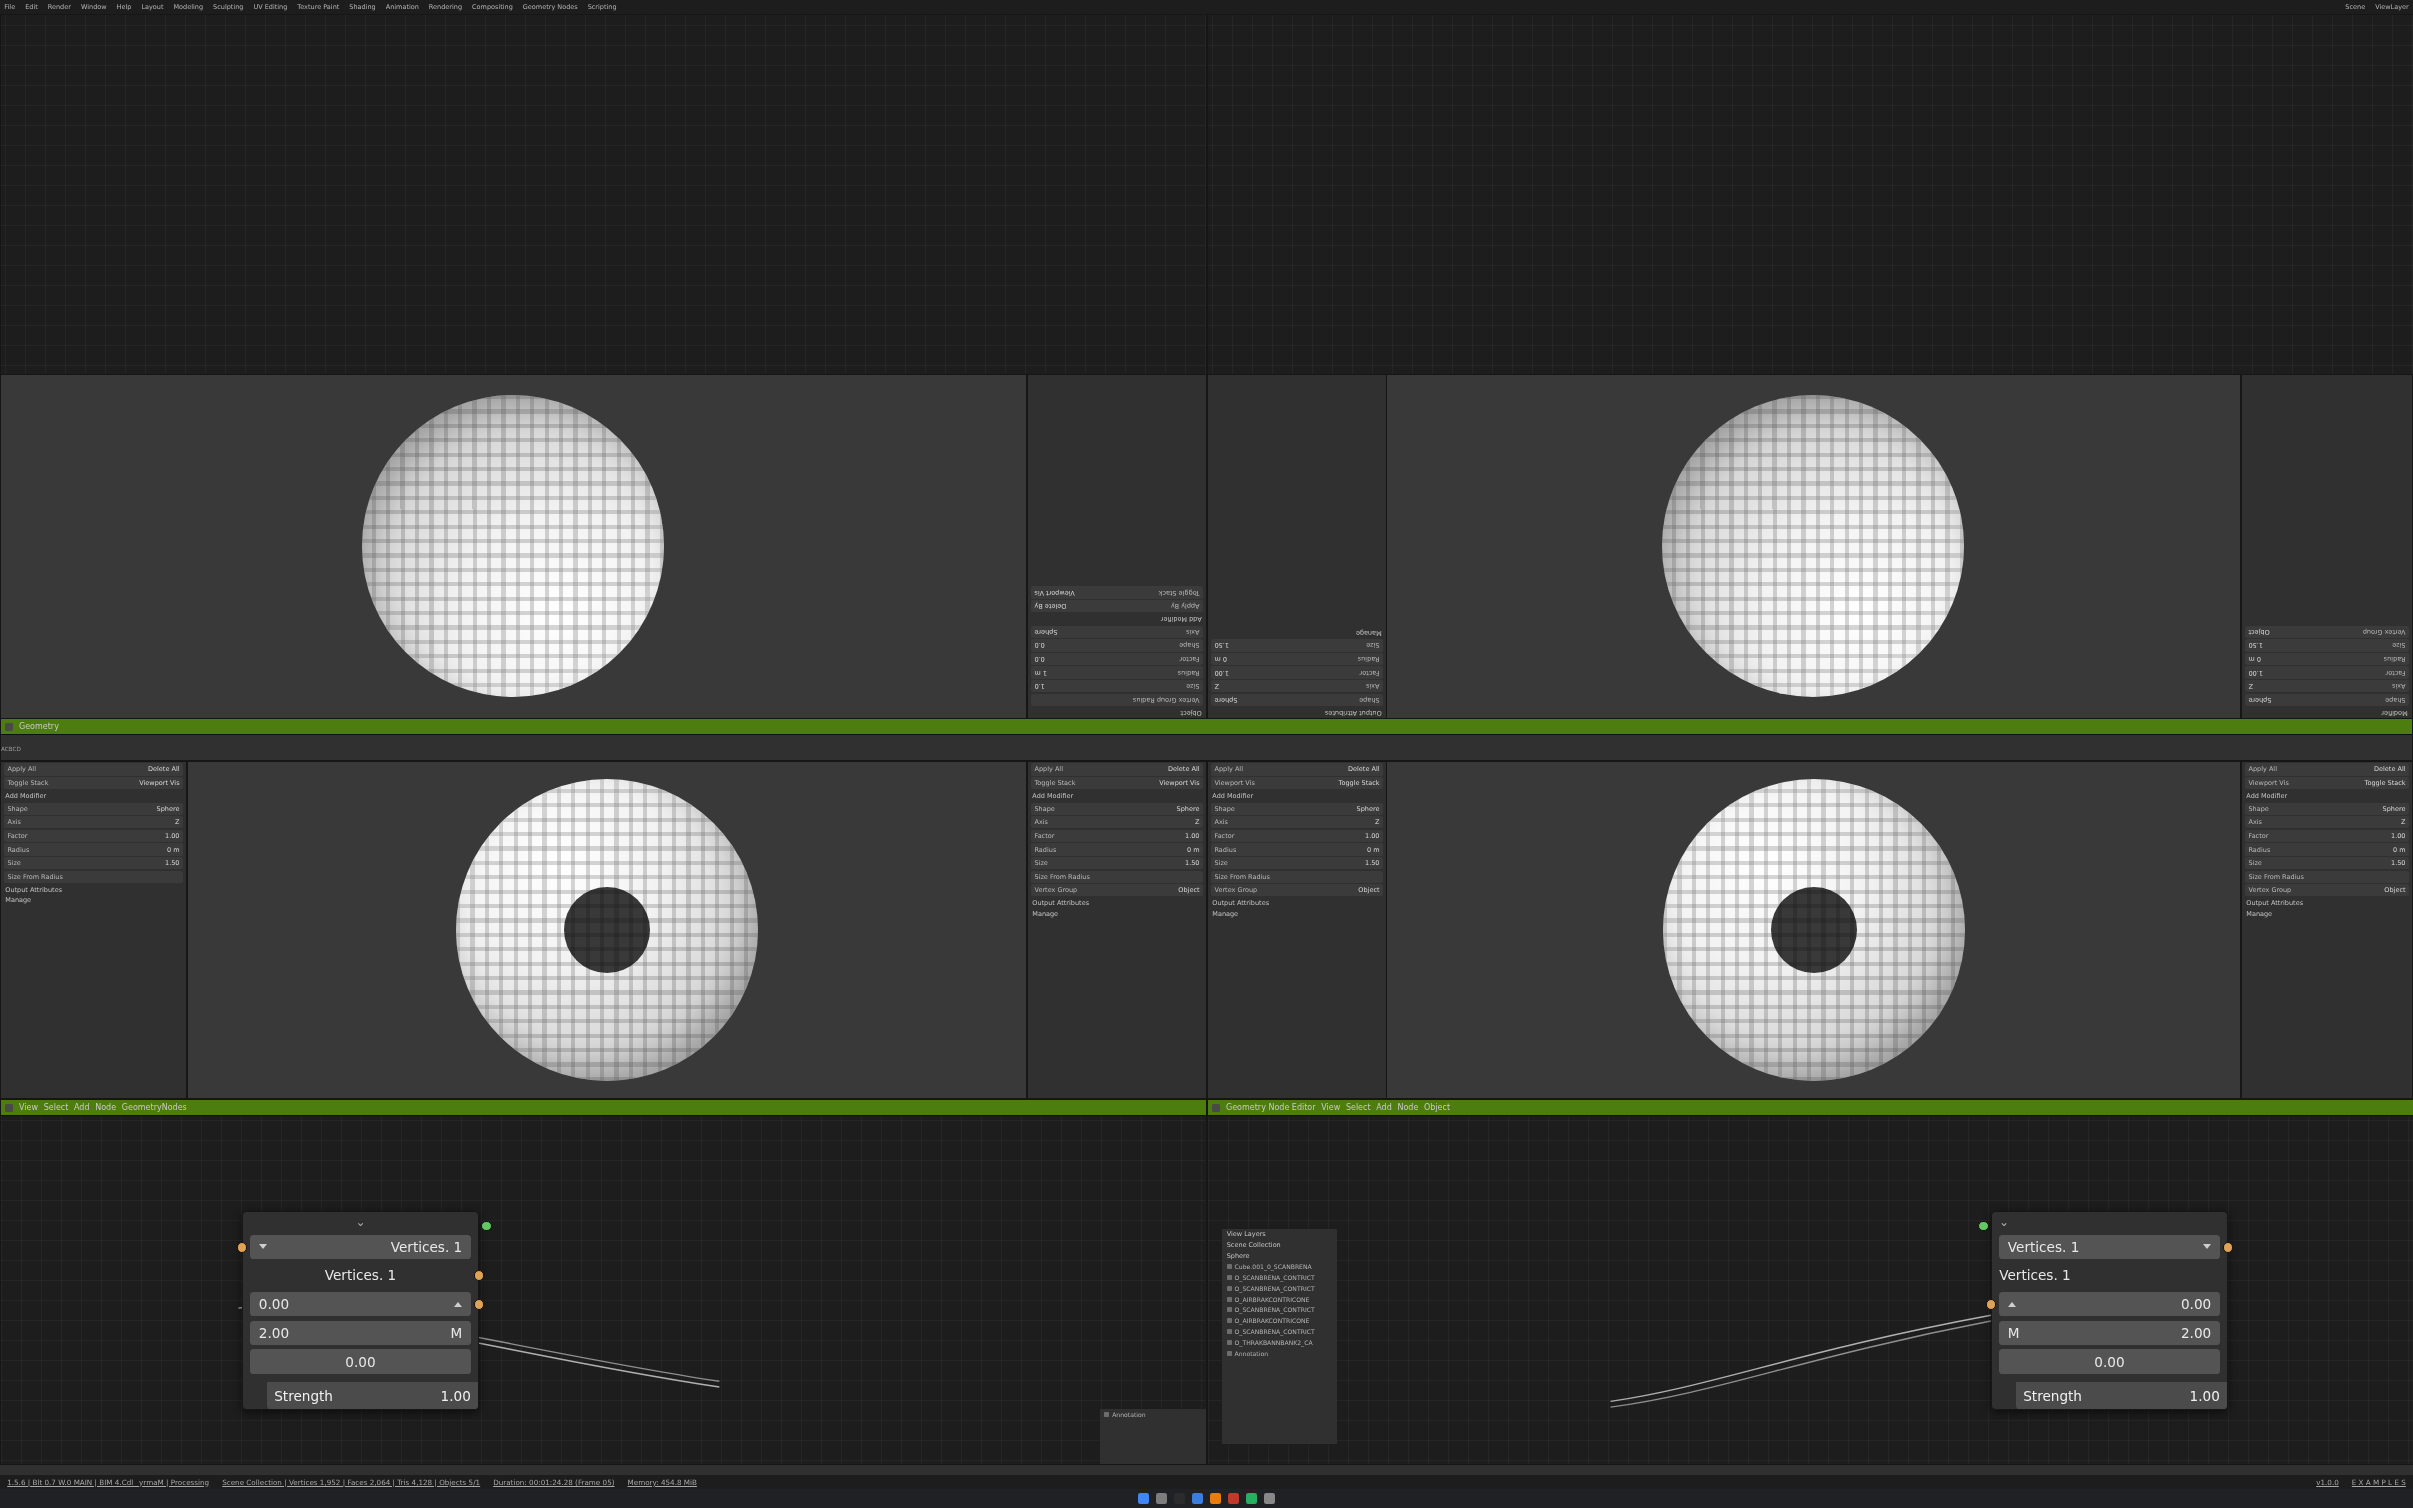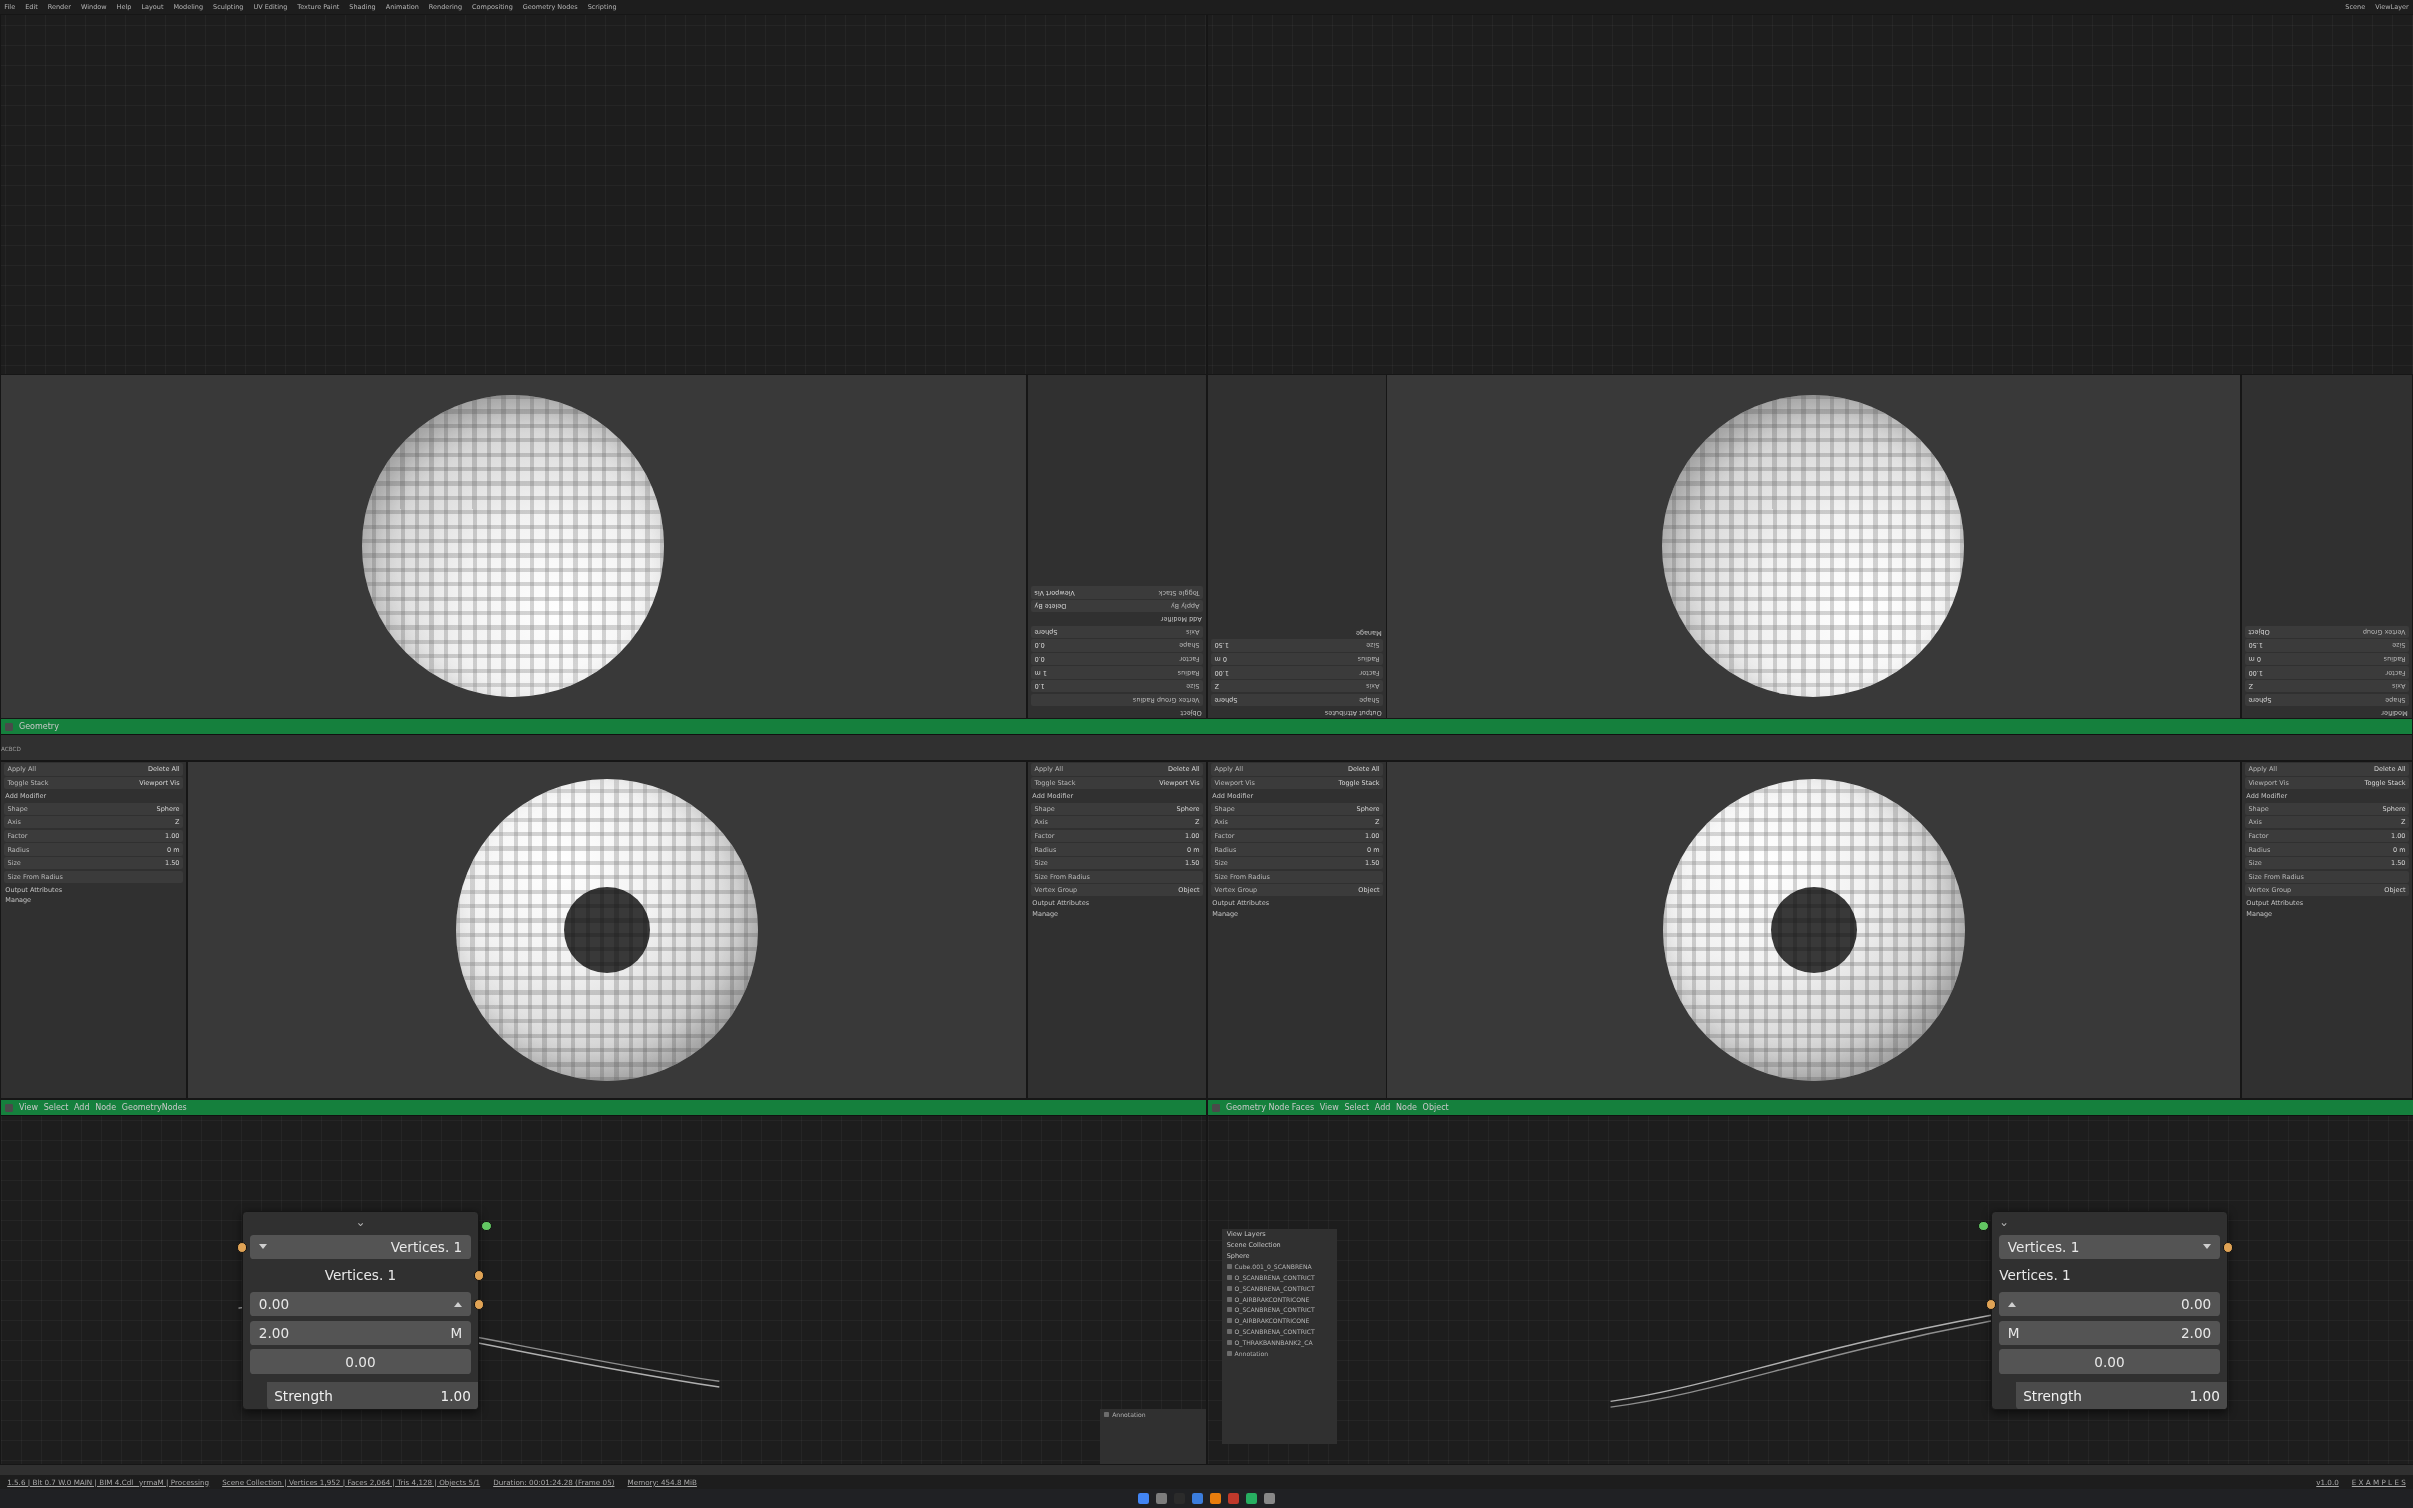--- a/index.html
+++ b/index.html
@@ -18,21 +18,21 @@
 
   
   .panel {
     position: absolute;
     background: #303030;
     border: 0.7px solid #161616;
     overflow: hidden;
   }
   .hdr {
     height: 16px;
-    background: #15803d;
+    background: #4d7c0f;
     border-bottom: 0.7px solid #111;
     display: flex;
     align-items: center;
     gap: 5.7px;
     padding: 0 4.3px;
     font-size: 8px;
     color: #c2c2c2;
     white-space: nowrap;
   }
   .hdr .mi { color: #c9c9c9; font-size: 8px; }
@@ -762,21 +762,21 @@
           <span>Annotation</span>
         </div>
     </div>
   </div>
 
   <div class="panel" style="left:1207px; top:1099px; width:1207px; height:366px;">
     <div class="nodegrid"></div>
 
     <div class="hdr" style="position:absolute; left:0; top:0; width:1207px;">
       <span class="dot"></span>
-      <span class="mi">Geometry Node Faces</span>
+      <span class="mi">Geometry Node Editor</span>
       <span class="mi">View</span>
       <span class="mi">Select</span>
       <span class="mi">Add</span>
       <span class="mi">Node</span>
       <span class="mi">Object</span>
     </div>
 
     <div class="props" style="left:14.4px; top:129px; width:115px; height:215px;">
       <div class="sect">View Layers</div>
       <div class="sect">Scene Collection</div>

